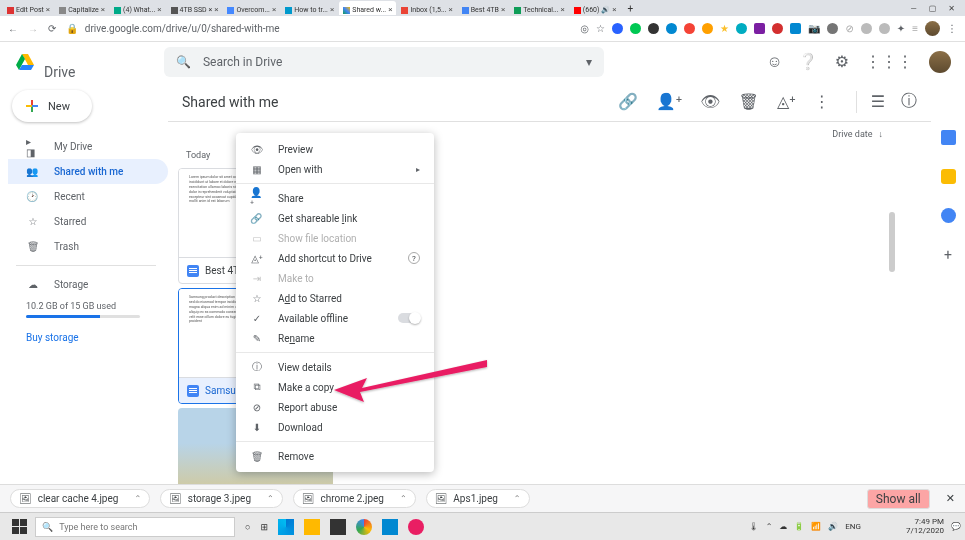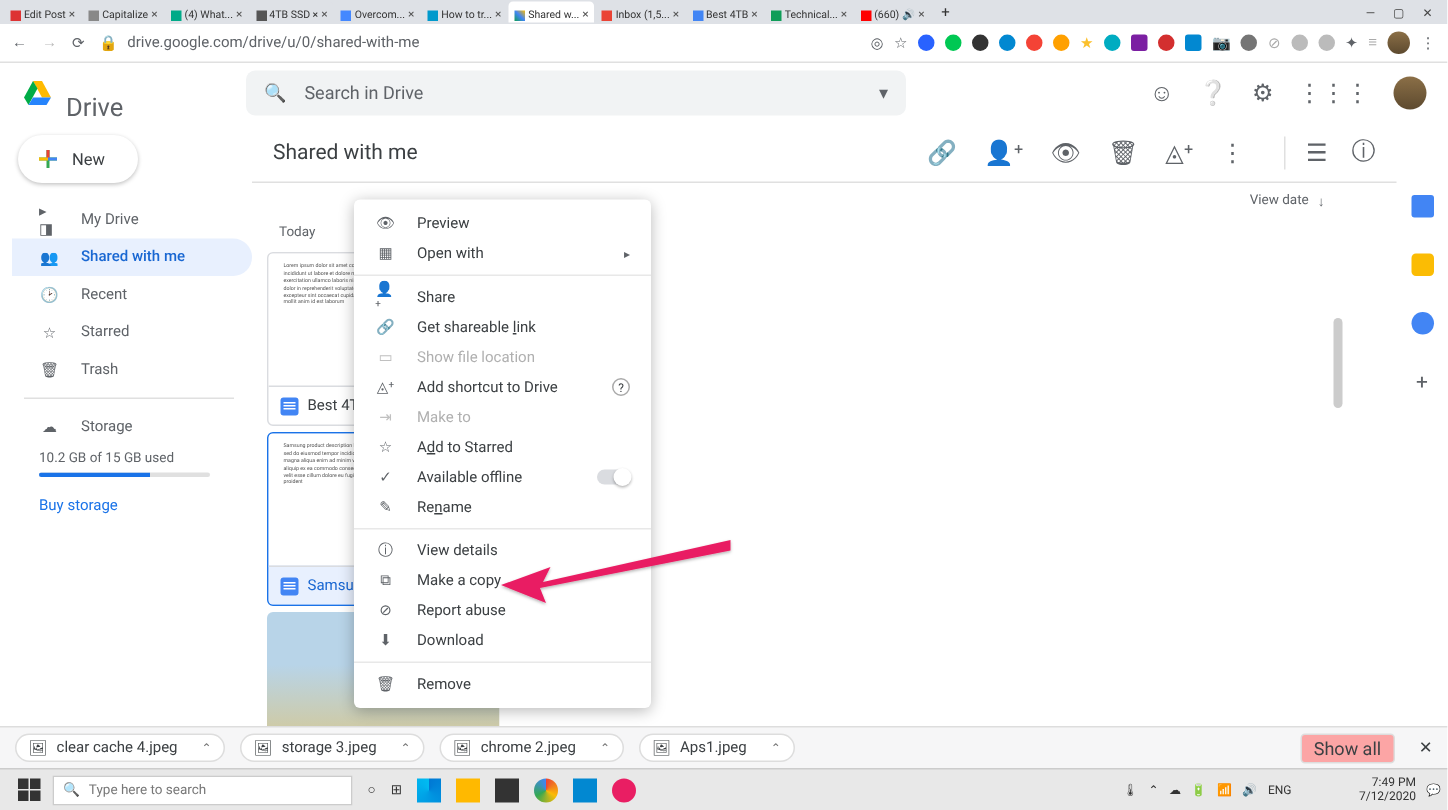--- a/index.html
+++ b/index.html
@@ -15,21 +15,21 @@
 
     
     .url-bar { height: 26px; background: #fff; border-bottom: 1px solid #e0e0e0; display: flex; align-items: center; padding: 0 8px; gap: 10px; font-size: 10px; color: #5f6368; }
     .url-addr { flex: 1; display: flex; align-items: center; gap: 6px; }
     .ext-icons { display: flex; gap: 7px; align-items: center; }
     .ext-ico { width: 11px; height: 11px; border-radius: 50%; }
 
     
     .drive-hdr { height: 40px; display: flex; align-items: center; padding: 0 14px; border-bottom: 1px solid #fff; }
     .logo { display: flex; align-items: center; gap: 8px; width: 150px; }
-    .logo-txt { font-size: 17px; color: #5f6368; margin-top: 20px; }
+    .logo-txt { font-size: 14px; color: #5f6368; margin-top: 20px; }
     .search-box { flex: 1; max-width: 440px; height: 30px; background: #f1f3f4; border-radius: 6px; display: flex; align-items: center; padding: 0 12px; gap: 12px; color: #5f6368; font-size: 12px; }
     .search-caret { margin-left: auto; }
     .hdr-right { margin-left: auto; display: flex; align-items: center; gap: 16px; color: #5f6368; }
     .avatar { width: 22px; height: 22px; border-radius: 50%; background: linear-gradient(#8b6f47,#5d4a2f); }
 
     
     .main { display: flex; height: 442px; }
     .sidebar { width: 168px; padding: 8px 0 8px 8px; display: flex; flex-direction: column; }
     .new-btn { width: 80px; height: 32px; border-radius: 20px; box-shadow: 0 1px 3px rgba(0,0,0,0.25); background: #fff; display: flex; align-items: center; gap: 8px; padding-left: 12px; font-size: 11px; color: #3c4043; margin-bottom: 12px; margin-left: 4px; }
     .side-item { display: flex; align-items: center; gap: 14px; height: 25px; padding-left: 18px; font-size: 10px; color: #5f6368; border-radius: 0 14px 14px 0; }
@@ -278,21 +278,21 @@
         <span>⋮</span>
         <div class="view-icons">
           <span>☰</span>
           <span>ⓘ</span>
         </div>
       </div>
     </div>
     <div class="list-hdr">
       <span></span>
       <div class="share-sort">
-        <span>View date</span>
+        <span>Drive date</span>
         <span>↓</span>
       </div>
     </div>
 
     <div class="section-lbl">Today</div>
     <div class="file-card">
       <div class="thumb">Lorem ipsum dolor sit amet consectetur adipiscing elit sed do eiusmod tempor incididunt ut labore et dolore magna aliqua enim ad minim veniam quis nostrud exercitation ullamco laboris nisi ut aliquip ex ea commodo consequat duis aute irure dolor in reprehenderit voluptate velit esse cillum dolore eu fugiat nulla pariatur excepteur sint occaecat cupidatat non proident sunt in culpa qui officia deserunt mollit anim id est laborum</div>
       <div class="card-foot">
           <span class="doc-ico"></span>
           <span>Best 4T...</span>

